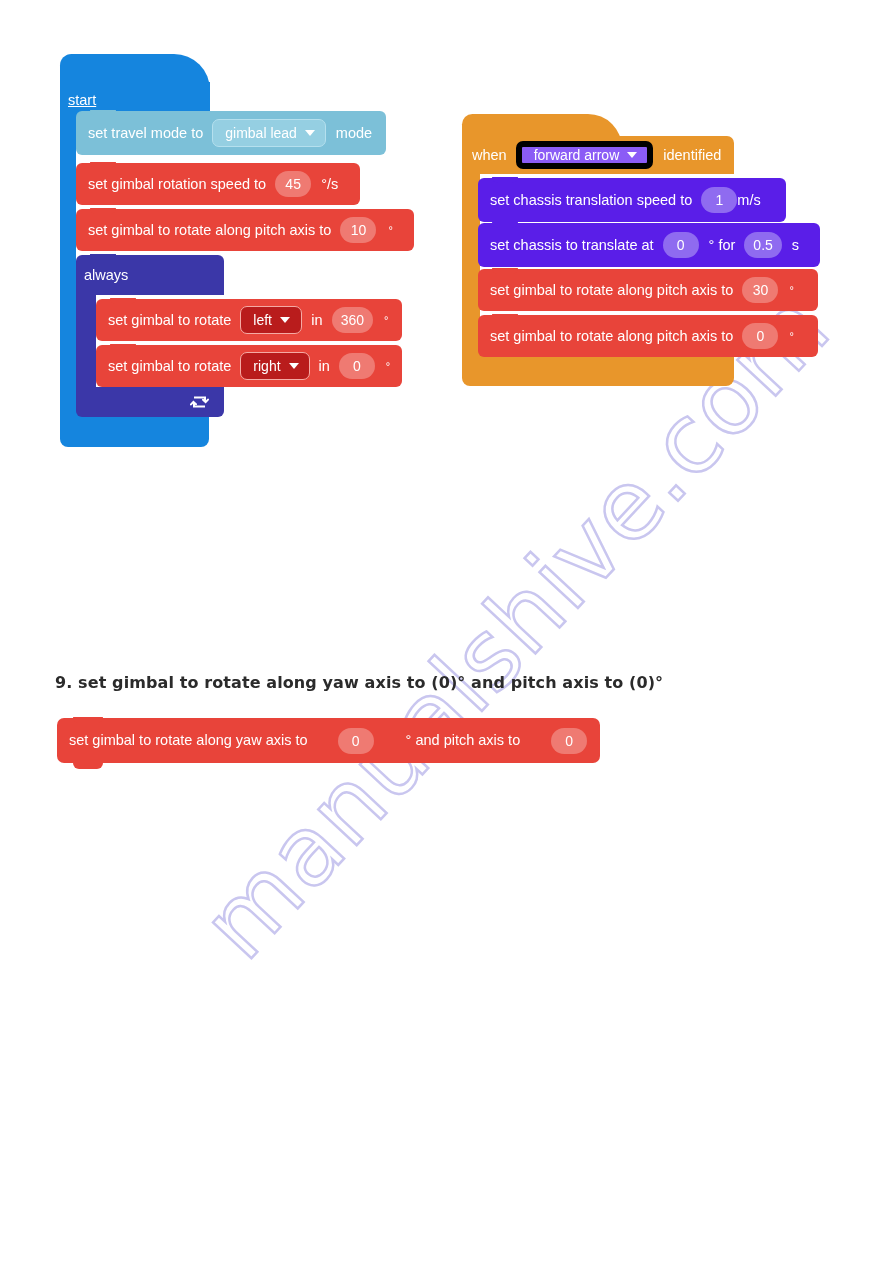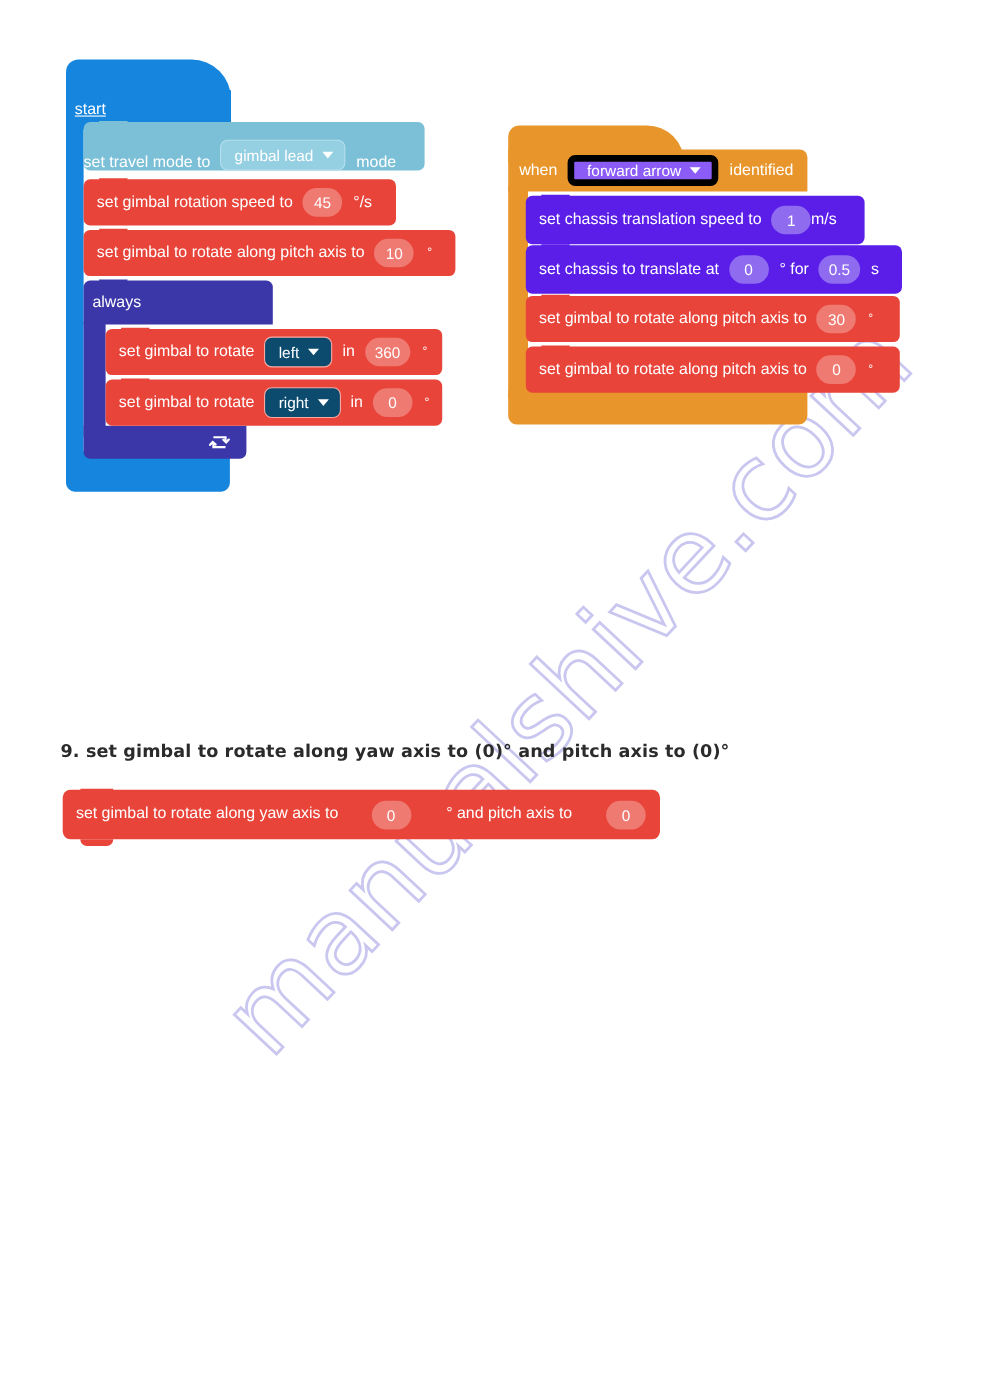--- a/index.html
+++ b/index.html
@@ -117,21 +117,21 @@
     flex: 0 0 auto;
   }
   .deg { font-size: 11px; }
 
   
   .c-blue      { background: #1585de; }
   .c-lightblue { background: #7cc0d8; }
   .c-lightblue .dd { background: #95cfe2; border: 1px solid #b5e0ee; }
   .c-red       { background: #e8443a; }
   .c-red .num  { background: #ef7a72; }
-  .c-red .dd   { background: #0c4a6e; border: 1px solid #f5aaa4; }
+  .c-red .dd   { background: #b91c1c; border: 1px solid #f5aaa4; }
   .c-indigo    { background: #3b37a8; }
   .c-orange    { background: #e8962b; }
   .c-orange .dd{ background: #8b5cf6; border: 6px solid #000000; align-items: center; }
   .c-purple    { background: #5a1ee8; }
   .c-purple .num { background: #8f6bf0; }
 
   
   .hat-dome {
     position: absolute;
     border-top-left-radius: 40px;
@@ -164,21 +164,21 @@
 
     <div class="blk c-blue hat-dome" style="left:60px; top:54px; width:150px; height:36px; border-top-left-radius:14px; border-top-right-radius:44px;"></div>
     <div class="blk c-blue" style="left:60px; top:82px; width:150px; height:36px; border-top-right-radius:0;text-decoration:underline;">
       <span class="lbl" style="margin-left:8px;">start</span>
     </div>
 
     <div class="blk c-blue" style="left:60px; top:112px; width:16px; height:322px;"></div>
 
     <div class="blk c-blue" style="left:60px; top:410px; width:149px; height:37px; border-bottom-left-radius:8px; border-bottom-right-radius:8px;"></div>
 
-    <div class="blk c-lightblue" style="left:76px; top:111px; width:310px; height:44px; border-radius:6px; align-items:flex-end;">
+    <div class="blk c-lightblue" style="left:76px; top:111px; width:310px; height:44px; border-radius:6px; padding-left:12px;">
       <div class="notch c-lightblue" style="background:#7cc0d8;"></div>
       <span class="lbl">set travel mode to</span>
       <span class="dd" style="margin-left:9px;">
         <span>gimbal lead</span>
         <span class="caret"></span>
       </span>
       <span class="lbl" style="margin-left:10px;">mode</span>
     </div>
 
     <div class="blk c-red" style="left:76px; top:163px; width:284px; height:42px; border-radius:6px; padding-left:12px;">
@@ -188,21 +188,21 @@
       <span class="lbl" style="margin-left:10px;">°/s</span>
     </div>
 
     <div class="blk c-red" style="left:76px; top:209px; width:338px; height:42px; border-radius:6px; padding-left:12px;">
       <div class="notch" style="background:#e8443a;"></div>
       <span class="lbl">set gimbal to rotate along pitch axis to</span>
       <span class="num" style="margin-left:9px;">10</span>
       <span class="lbl deg" style="margin-left:12px;">°</span>
     </div>
 
-    <div class="blk c-indigo" style="left:76px; top:255px; width:172px; height:40px; border-top-left-radius:6px; border-top-right-radius:6px;">
+    <div class="blk c-indigo" style="left:76px; top:255px; width:148px; height:40px; border-top-left-radius:6px; border-top-right-radius:6px;">
       <div class="notch" style="background:#3b37a8;"></div>
       <span class="lbl" style="margin-left:8px;">always</span>
     </div>
     <div class="blk c-indigo" style="left:76px; top:293px; width:20px; height:104px;"></div>
     <div class="blk c-indigo" style="left:76px; top:387px; width:148px; height:30px; border-bottom-left-radius:6px; border-bottom-right-radius:6px; justify-content:flex-end; padding-right:14px;">
       <svg width="20" height="18" viewBox="0 0 20 18">
         <path d="M4 4.5 H15 V8.5" fill="none" stroke="#ffffff" stroke-width="2"></path>
         <path d="M15 13.5 H4 V9.5" fill="none" stroke="#ffffff" stroke-width="2"></path>
         <path d="M13 6.8 L15.6 9.2 L18 6.6" fill="none" stroke="#ffffff" stroke-width="2" stroke-linecap="round"></path>
         <path d="M6 11.2 L3.4 8.8 L1 11.4" fill="none" stroke="#ffffff" stroke-width="2" stroke-linecap="round"></path>

